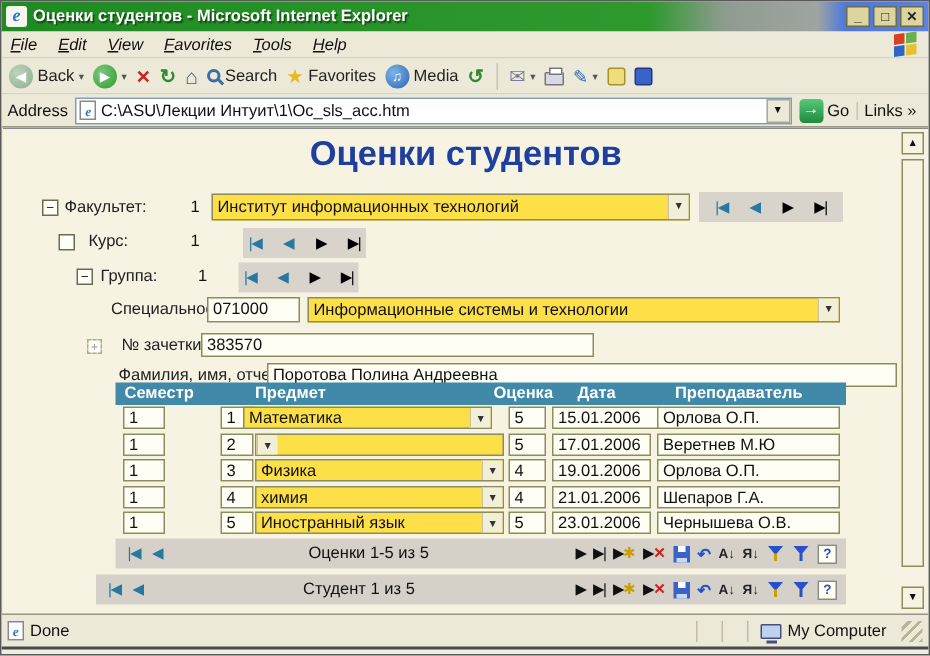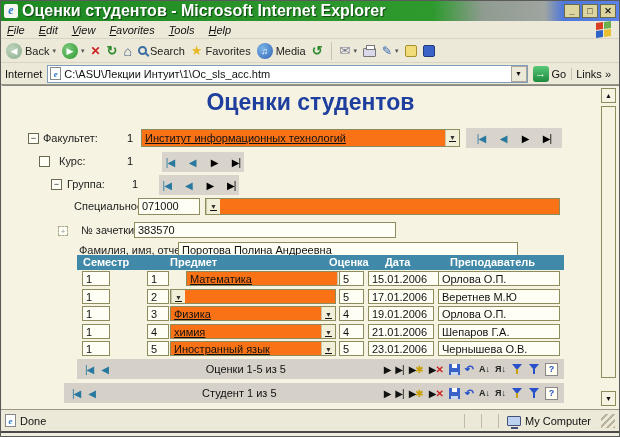--- a/index.html
+++ b/index.html
@@ -5,21 +5,21 @@
   * { margin:0; padding:0; box-sizing:border-box; }
   html,body { width:620px; height:437px; }
   body { font-family:"Liberation Sans", sans-serif; font-size:11px; color:#111; }
   #win { position:relative; width:620px; height:437px; background:#ECE9D8; border:1px solid #5A5A5A; overflow:hidden; }
 
   
   .titlebar { position:absolute; left:0; top:0; width:100%; height:20px;
     background:linear-gradient(90deg,#1E8A22 0%,#2E9A2E 70%,#8F9B90 78%,#9FA5A0 88%,#4E78DC 91%,#5A82E8 100%);
     display:flex; align-items:center; padding:0 3px; }
   .ie-e { width:14px; height:14px; background:#F6F6F0; border-radius:2px; color:#2E7AC8; font:italic bold 12px "Liberation Serif",serif; text-align:center; line-height:13px; margin-right:4px; }
-  .wtitle { color:#fff; font-weight:bold; font-size:16px; text-shadow:1px 1px 1px #104410; flex:1; white-space:nowrap; overflow:hidden; }
+  .wtitle { color:#fff; font-weight:bold; font-size:11px; text-shadow:1px 1px 1px #104410; flex:1; white-space:nowrap; overflow:hidden; }
   .wbtns { display:flex; gap:2px; }
   .wbtn { width:16px; height:14px; background:#DCD5A0; border:1px solid #6B6B4A; font-size:9px; line-height:12px; text-align:center; font-weight:bold; color:#222; }
 
   
   .menubar { position:absolute; left:0; top:20px; width:100%; height:18px; background:#ECE9D8; border-bottom:1px solid #D8D4C4; display:flex; align-items:center; padding-left:6px; gap:14px; }
   .mitem { display:inline-block; cursor:default;font-style:italic; }
   .mitem::first-letter { text-decoration:underline; }
   .throbber { position:absolute; right:8px; top:1px; width:15px; height:15px; display:grid; grid-template-columns:7px 7px; grid-template-rows:7px 7px; gap:1px; transform:skewY(-8deg); }
   .throbber i { display:block; }
 
@@ -59,21 +59,21 @@
   .links { display:flex; align-items:flex-start; gap:3px; padding:0 4px; border-left:1px solid #C8C4B4; }
 
   
   .content { position:absolute; left:1px; top:84px; width:617px; height:324px; background:#F6F3E2; border-top:1px solid #888; overflow:hidden; }
   .h1 { position:absolute; top:3px; left:0; width:100%; text-align:center; font-size:23px; font-weight:bold; color:#1F3F9E; }
   .flabel { position:absolute; color:#222; }
   .pnum { position:absolute; color:#111; }
   .expbox { position:absolute; width:11px; height:11px; background:#FFFFF6; border:1px solid #6A6A52; font-size:9px; line-height:9px; text-align:center; color:#222; }
   .expbox.dotted { border:1px dashed #AAAA90; color:#999; width:10px; height:10px; font-size:8px; }
   .tin { position:absolute; background:#FFFEF4; border:1px solid #8C8C5C; font-family:"Liberation Sans",sans-serif; font-size:11px; padding:1px 3px; color:#111; }
-  .sel { position:absolute; background:#f97316; border:1px solid #8C8C5C; display:flex; align-items:center;text-decoration:underline; }
+  .sel { position:absolute; background:#fde047; border:1px solid #8C8C5C; display:flex; align-items:center; }
   .sel .stext { flex:1; padding:1px 3px; white-space:nowrap; overflow:hidden; }
   .sel .sarr { width:14px; align-self:stretch; border-left:1px solid #C8C4A8; font-size:7px; text-align:center; line-height:15px; color:#333; background:#F2EFD8; }
   .vcrbar { position:absolute; height:20px; background:#D8D4CB; display:flex; align-items:center; justify-content:center; gap:6px; }
   .vcr { width:16px; text-align:center; font-size:10px; letter-spacing:-1px; color:#000; cursor:default; }
   .vcr.blue { color:#2878A0; }
 
   
   .thead { position:absolute; left:75px; top:169px; width:487px; height:15px; background:#4189A8; }
   .thead span { position:absolute; top:1px; color:#fff; font-weight:bold; font-size:11px; }
   .trow { position:absolute; left:0; width:100%; height:17px; }
@@ -177,21 +177,21 @@
     <span class="printer"></span>
     <span class="tbb">
       <span class="glyph-edit">✎</span>
       <span class="ddown">▾</span>
     </span>
     <span class="note"></span>
     <span class="msgr"></span>
   </div>
 
   <div class="addrbar">
-    <span class="lbl">Internet</span>
+    <span class="lbl">Address</span>
     <span class="combo">
       <span class="pageico">e</span>
       <span class="val">C:\ASU\Лекции Интуит\1\Oc_sls_acc.htm</span>
       <span class="cbtn">▼</span>
     </span>
     <span class="gobox">
       <span class="goico">→</span>
       <span>Go</span>
     </span>
     <span class="links">
@@ -233,42 +233,43 @@
     <span class="vcrbar" style="left:157px;top:89px;width:80px">
       <span class="vcr blue">|◀</span>
       <span class="vcr blue">◀</span>
       <span class="vcr">▶</span>
       <span class="vcr">▶|</span>
     </span>
 
     <span class="flabel" style="left:72px;top:114px">Специальность</span>
     <span class="tin" style="left:136px;top:112px;width:62px;height:17px">071000</span>
     <span class="sel" style="left:203px;top:112px;width:355px;height:17px">
+      <span class="stext">Информационные системы и технологии</span>
       <span class="sarr">▼</span>
     </span>
 
     <span class="expbox dotted" style="left:56px;top:140px">+</span>
     <span class="flabel" style="left:79px;top:138px">№ зачетки:</span>
     <span class="tin" style="left:132px;top:136px;width:262px;height:16px">383570</span>
 
     <span class="flabel" style="left:77px;top:158px">Фамилия, имя, отчество:</span>
-    <span class="tin" style="left:176px;top:156px;width:340px;height:16px">Поротова Полина Андреевна</span>
+    <span class="tin" style="left:176px;top:156px;width:420px;height:16px">Поротова Полина Андреевна</span>
 
     <div class="thead">
       <span style="left:6px">Семестр</span>
       <span style="left:93px">Предмет</span>
       <span style="left:252px">Оценка</span>
       <span style="left:308px">Дата</span>
       <span style="left:373px">Преподаватель</span>
     </div>
 
     <div class="trow" style="top:185px">
       <span class="tin" style="left:80px;width:28px">1</span>
       <span class="tin" style="left:145px;width:22px">1</span>
-      <span class="sel" style="left:184px;width:166px">
+      <span class="sel" style="left:160px;width:166px">
         <span class="stext">Математика</span>
         <span class="sarr">▼</span>
       </span>
       <span class="tin" style="left:337px;width:25px">5</span>
       <span class="tin" style="left:366px;width:72px">15.01.2006</span>
       <span class="tin" style="left:436px;width:122px">Орлова О.П.</span>
     </div>
     <div class="trow" style="top:203px">
       <span class="tin" style="left:80px;width:28px">1</span>
       <span class="tin" style="left:145px;width:22px">2</span>

